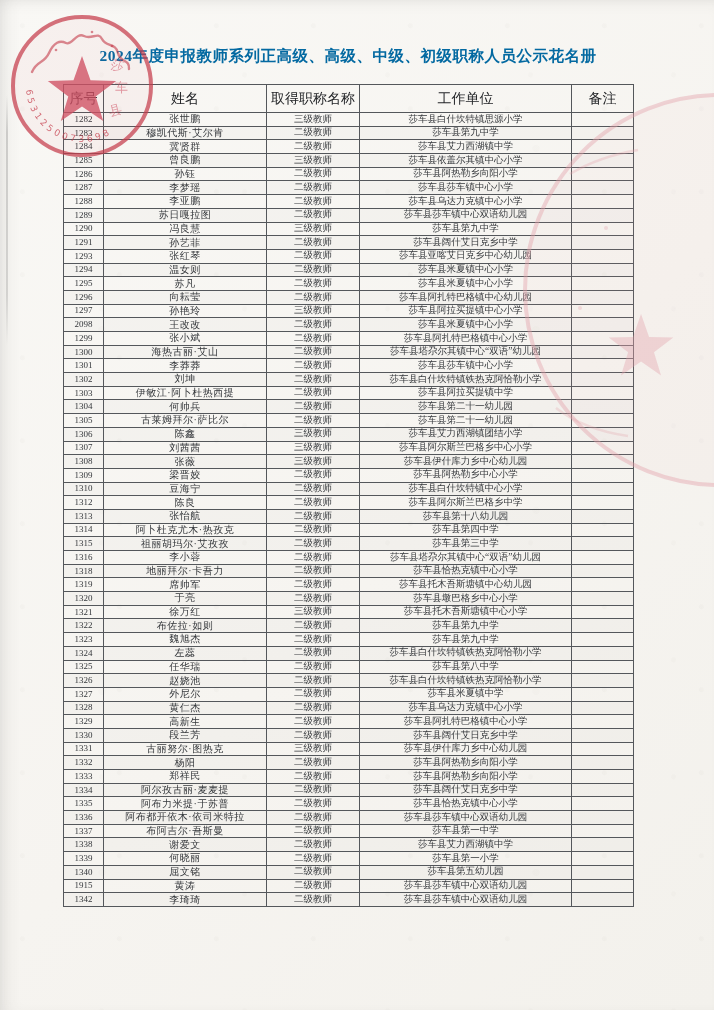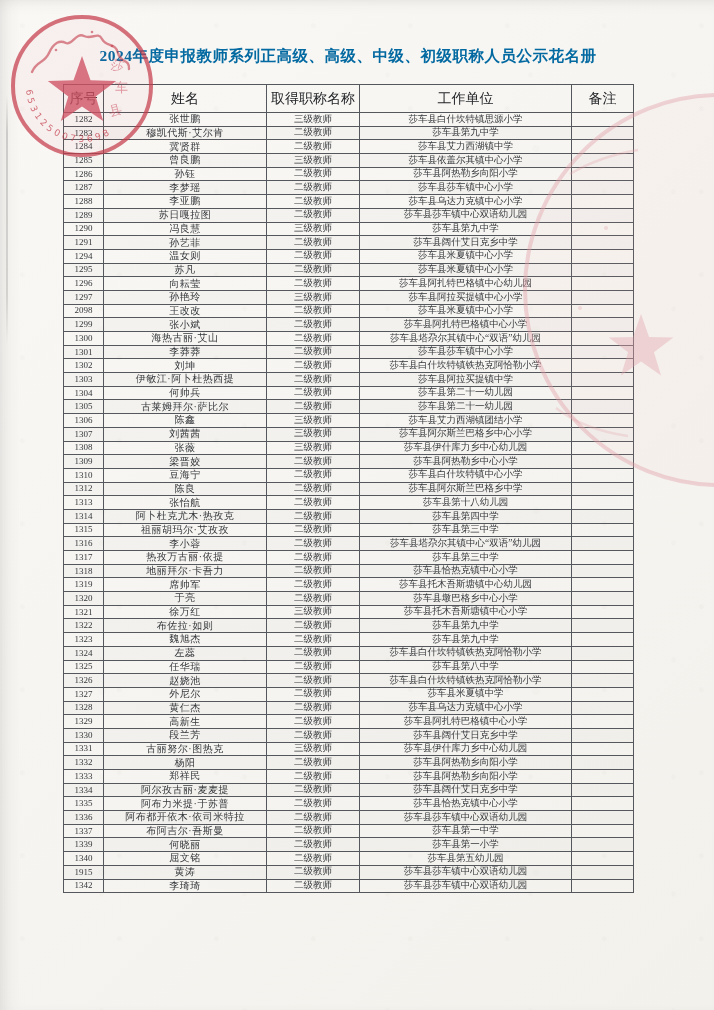--- a/index.html
+++ b/index.html
@@ -144,20 +144,27 @@
           <td></td>
         </tr>
         <tr>
           <td>1291</td>
           <td>孙艺菲</td>
           <td>二级教师</td>
           <td>莎车县阔什艾日克乡中学</td>
           <td></td>
         </tr>
         <tr>
+          <td>1293</td>
+          <td>张红琴</td>
+          <td>二级教师</td>
+          <td>莎车县亚喀艾日克乡中心幼儿园</td>
+          <td></td>
+        </tr>
+        <tr>
           <td>1294</td>
           <td>温女则</td>
           <td>二级教师</td>
           <td>莎车县米夏镇中心小学</td>
           <td></td>
         </tr>
         <tr>
           <td>1295</td>
           <td>苏凡</td>
           <td>二级教师</td>
@@ -298,27 +305,20 @@
           <td></td>
         </tr>
         <tr>
           <td>1316</td>
           <td>李小蓉</td>
           <td>二级教师</td>
           <td>莎车县塔尕尔其镇中心“双语”幼儿园</td>
           <td></td>
         </tr>
         <tr>
-          <td>1317</td>
-          <td>热孜万古丽·依提</td>
-          <td>二级教师</td>
-          <td>莎车县第三中学</td>
-          <td></td>
-        </tr>
-        <tr>
           <td>1318</td>
           <td>地丽拜尔·卡吾力</td>
           <td>二级教师</td>
           <td>莎车县恰热克镇中心小学</td>
           <td></td>
         </tr>
         <tr>
           <td>1319</td>
           <td>席帅军</td>
           <td>二级教师</td>
@@ -442,20 +442,27 @@
           <td>阿布都开依木·依司米特拉</td>
           <td>二级教师</td>
           <td>莎车县莎车镇中心双语幼儿园</td>
           <td></td>
         </tr>
         <tr>
           <td>1337</td>
           <td>布阿吉尔·吾斯曼</td>
           <td>二级教师</td>
           <td>莎车县第一中学</td>
+          <td></td>
+        </tr>
+        <tr>
+          <td>1338</td>
+          <td>谢爱文</td>
+          <td>二级教师</td>
+          <td>莎车县艾力西湖镇中学</td>
           <td></td>
         </tr>
         <tr>
           <td>1339</td>
           <td>何晓丽</td>
           <td>二级教师</td>
           <td>莎车县第一小学</td>
           <td></td>
         </tr>
         <tr>

